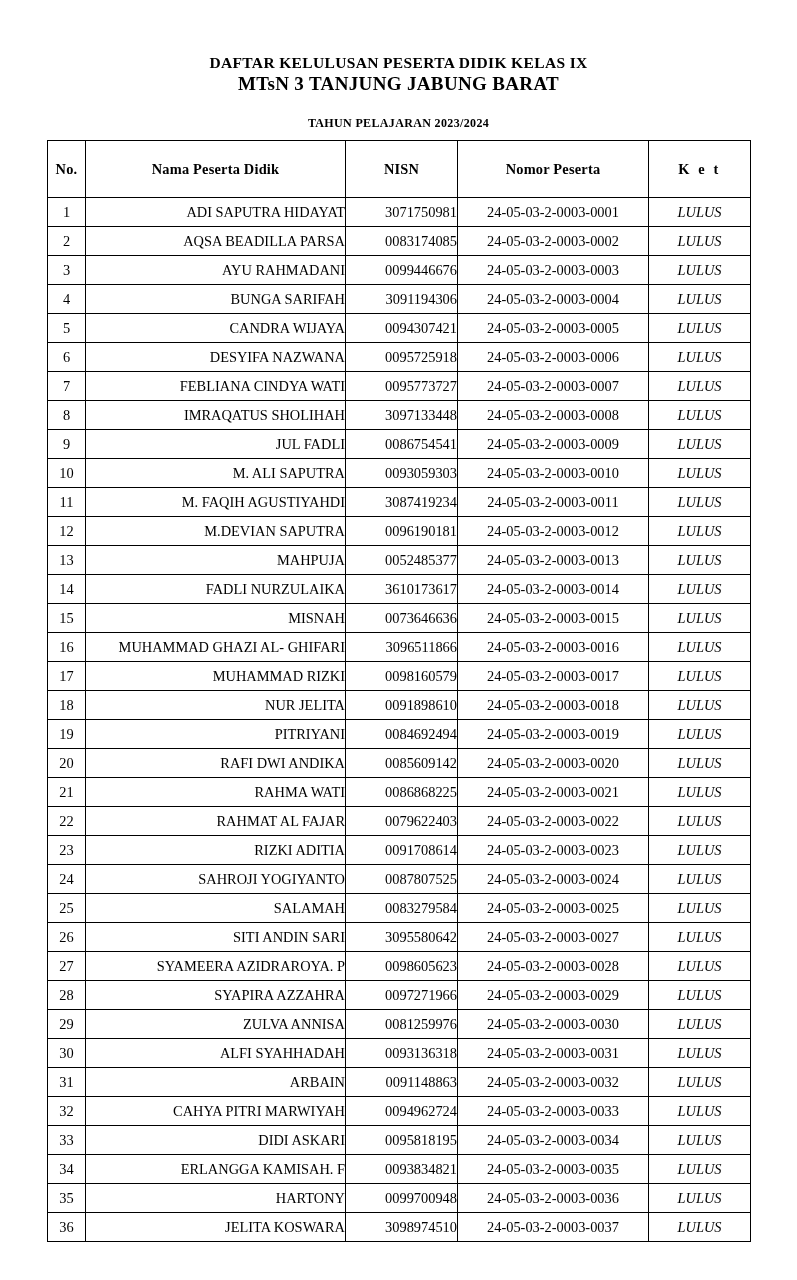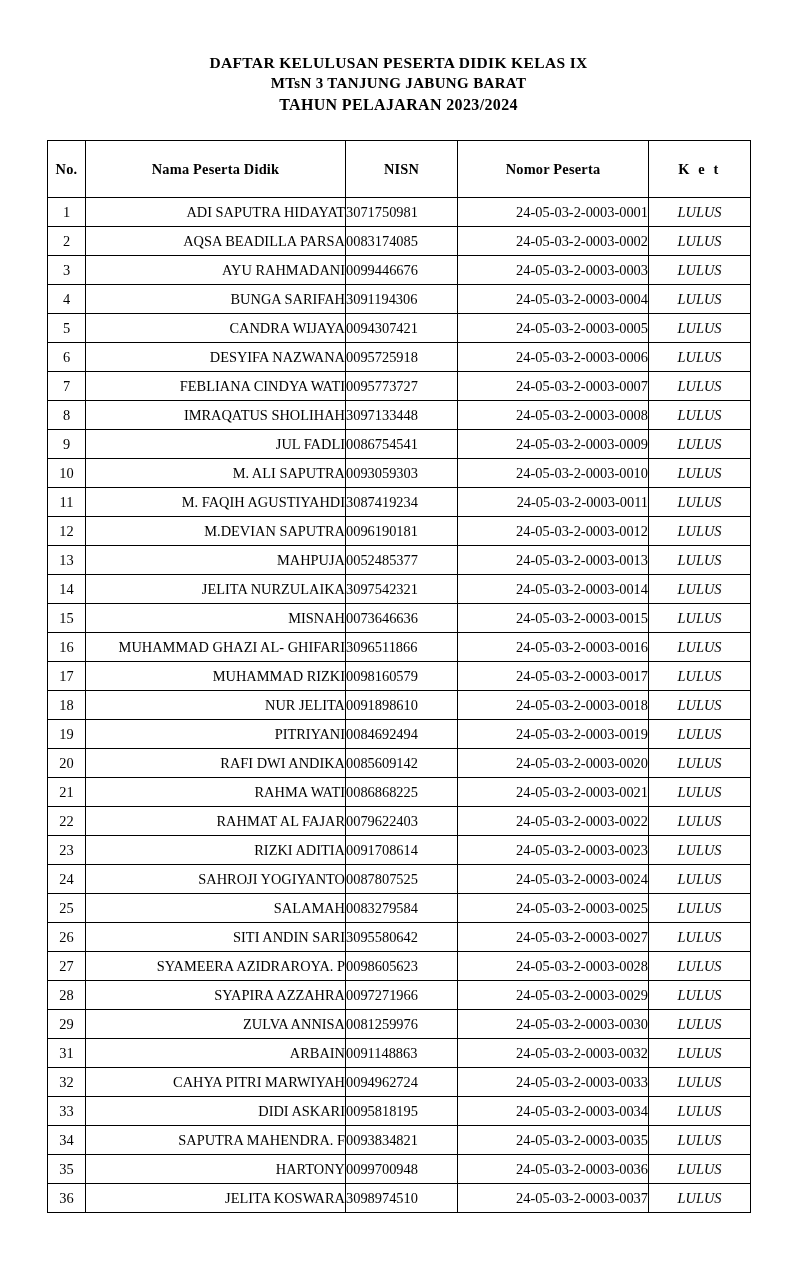--- a/index.html
+++ b/index.html
@@ -27,22 +27,22 @@
     text-align: center;
   }
   .title-line {
     font-family: "Liberation Serif", "DejaVu Serif", serif;
     font-weight: bold;
     font-size: 15.5px;
     letter-spacing: 0.35px;
     line-height: 21px;
     white-space: nowrap;
   }
-  .title-line.l2 { font-size: 15px; }
-  .title-line.l3 { font-size: 16px; }
+  .title-line.l2 { font-size: 19px; }
+  .title-line.l3 { font-size: 12px; margin-top: 19px; }
 
   
   .table-wrap {
     position: absolute;
     left: 47px;
     top: 140px;
     width: 703px;
   }
   table.roster {
     border-collapse: collapse;
@@ -85,24 +85,24 @@
     text-align: center;
     padding-right: 3px;
   }
   td.cell-name {
     text-align: right;
     padding-left: 7px;
     white-space: nowrap;
     overflow: hidden;
   }
   td.cell-nisn {
-    text-align: left;
+    text-align: right;
   }
   td.cell-nomor {
-    text-align: right;
+    text-align: center;
     margin-top: 40px;
   }
   td.cell-ket {
     text-align: center;
     font-style: italic;
   }
 </style>
 </head>
 <body>
 
@@ -219,22 +219,22 @@
           </tr>
           <tr>
             <td class="cell-no">13</td>
             <td class="cell-name">MAHPUJA</td>
             <td class="cell-nisn">0052485377</td>
             <td class="cell-nomor">24-05-03-2-0003-0013</td>
             <td class="cell-ket">LULUS</td>
           </tr>
           <tr>
             <td class="cell-no">14</td>
-            <td class="cell-name">JELITA NURZULAIKA</td>
-            <td class="cell-nisn">3097542321</td>
+            <td class="cell-name">FADLI NURZULAIKA</td>
+            <td class="cell-nisn">3610173617</td>
             <td class="cell-nomor">24-05-03-2-0003-0014</td>
             <td class="cell-ket">LULUS</td>
           </tr>
           <tr>
             <td class="cell-no">15</td>
             <td class="cell-name">MISNAH</td>
             <td class="cell-nisn">0073646636</td>
             <td class="cell-nomor">24-05-03-2-0003-0015</td>
             <td class="cell-ket">LULUS</td>
           </tr>
@@ -330,20 +330,27 @@
             <td class="cell-ket">LULUS</td>
           </tr>
           <tr>
             <td class="cell-no">29</td>
             <td class="cell-name">ZULVA ANNISA</td>
             <td class="cell-nisn">0081259976</td>
             <td class="cell-nomor">24-05-03-2-0003-0030</td>
             <td class="cell-ket">LULUS</td>
           </tr>
           <tr>
+            <td class="cell-no">30</td>
+            <td class="cell-name">ALFI SYAHHADAH</td>
+            <td class="cell-nisn">0093136318</td>
+            <td class="cell-nomor">24-05-03-2-0003-0031</td>
+            <td class="cell-ket">LULUS</td>
+          </tr>
+          <tr>
             <td class="cell-no">31</td>
             <td class="cell-name">ARBAIN</td>
             <td class="cell-nisn">0091148863</td>
             <td class="cell-nomor">24-05-03-2-0003-0032</td>
             <td class="cell-ket">LULUS</td>
           </tr>
           <tr>
             <td class="cell-no">32</td>
             <td class="cell-name">CAHYA PITRI MARWIYAH</td>
             <td class="cell-nisn">0094962724</td>
@@ -352,21 +359,21 @@
           </tr>
           <tr>
             <td class="cell-no">33</td>
             <td class="cell-name">DIDI ASKARI</td>
             <td class="cell-nisn">0095818195</td>
             <td class="cell-nomor">24-05-03-2-0003-0034</td>
             <td class="cell-ket">LULUS</td>
           </tr>
           <tr>
             <td class="cell-no">34</td>
-            <td class="cell-name">SAPUTRA MAHENDRA. F</td>
+            <td class="cell-name">ERLANGGA KAMISAH. F</td>
             <td class="cell-nisn">0093834821</td>
             <td class="cell-nomor">24-05-03-2-0003-0035</td>
             <td class="cell-ket">LULUS</td>
           </tr>
           <tr>
             <td class="cell-no">35</td>
             <td class="cell-name">HARTONY</td>
             <td class="cell-nisn">0099700948</td>
             <td class="cell-nomor">24-05-03-2-0003-0036</td>
             <td class="cell-ket">LULUS</td>

